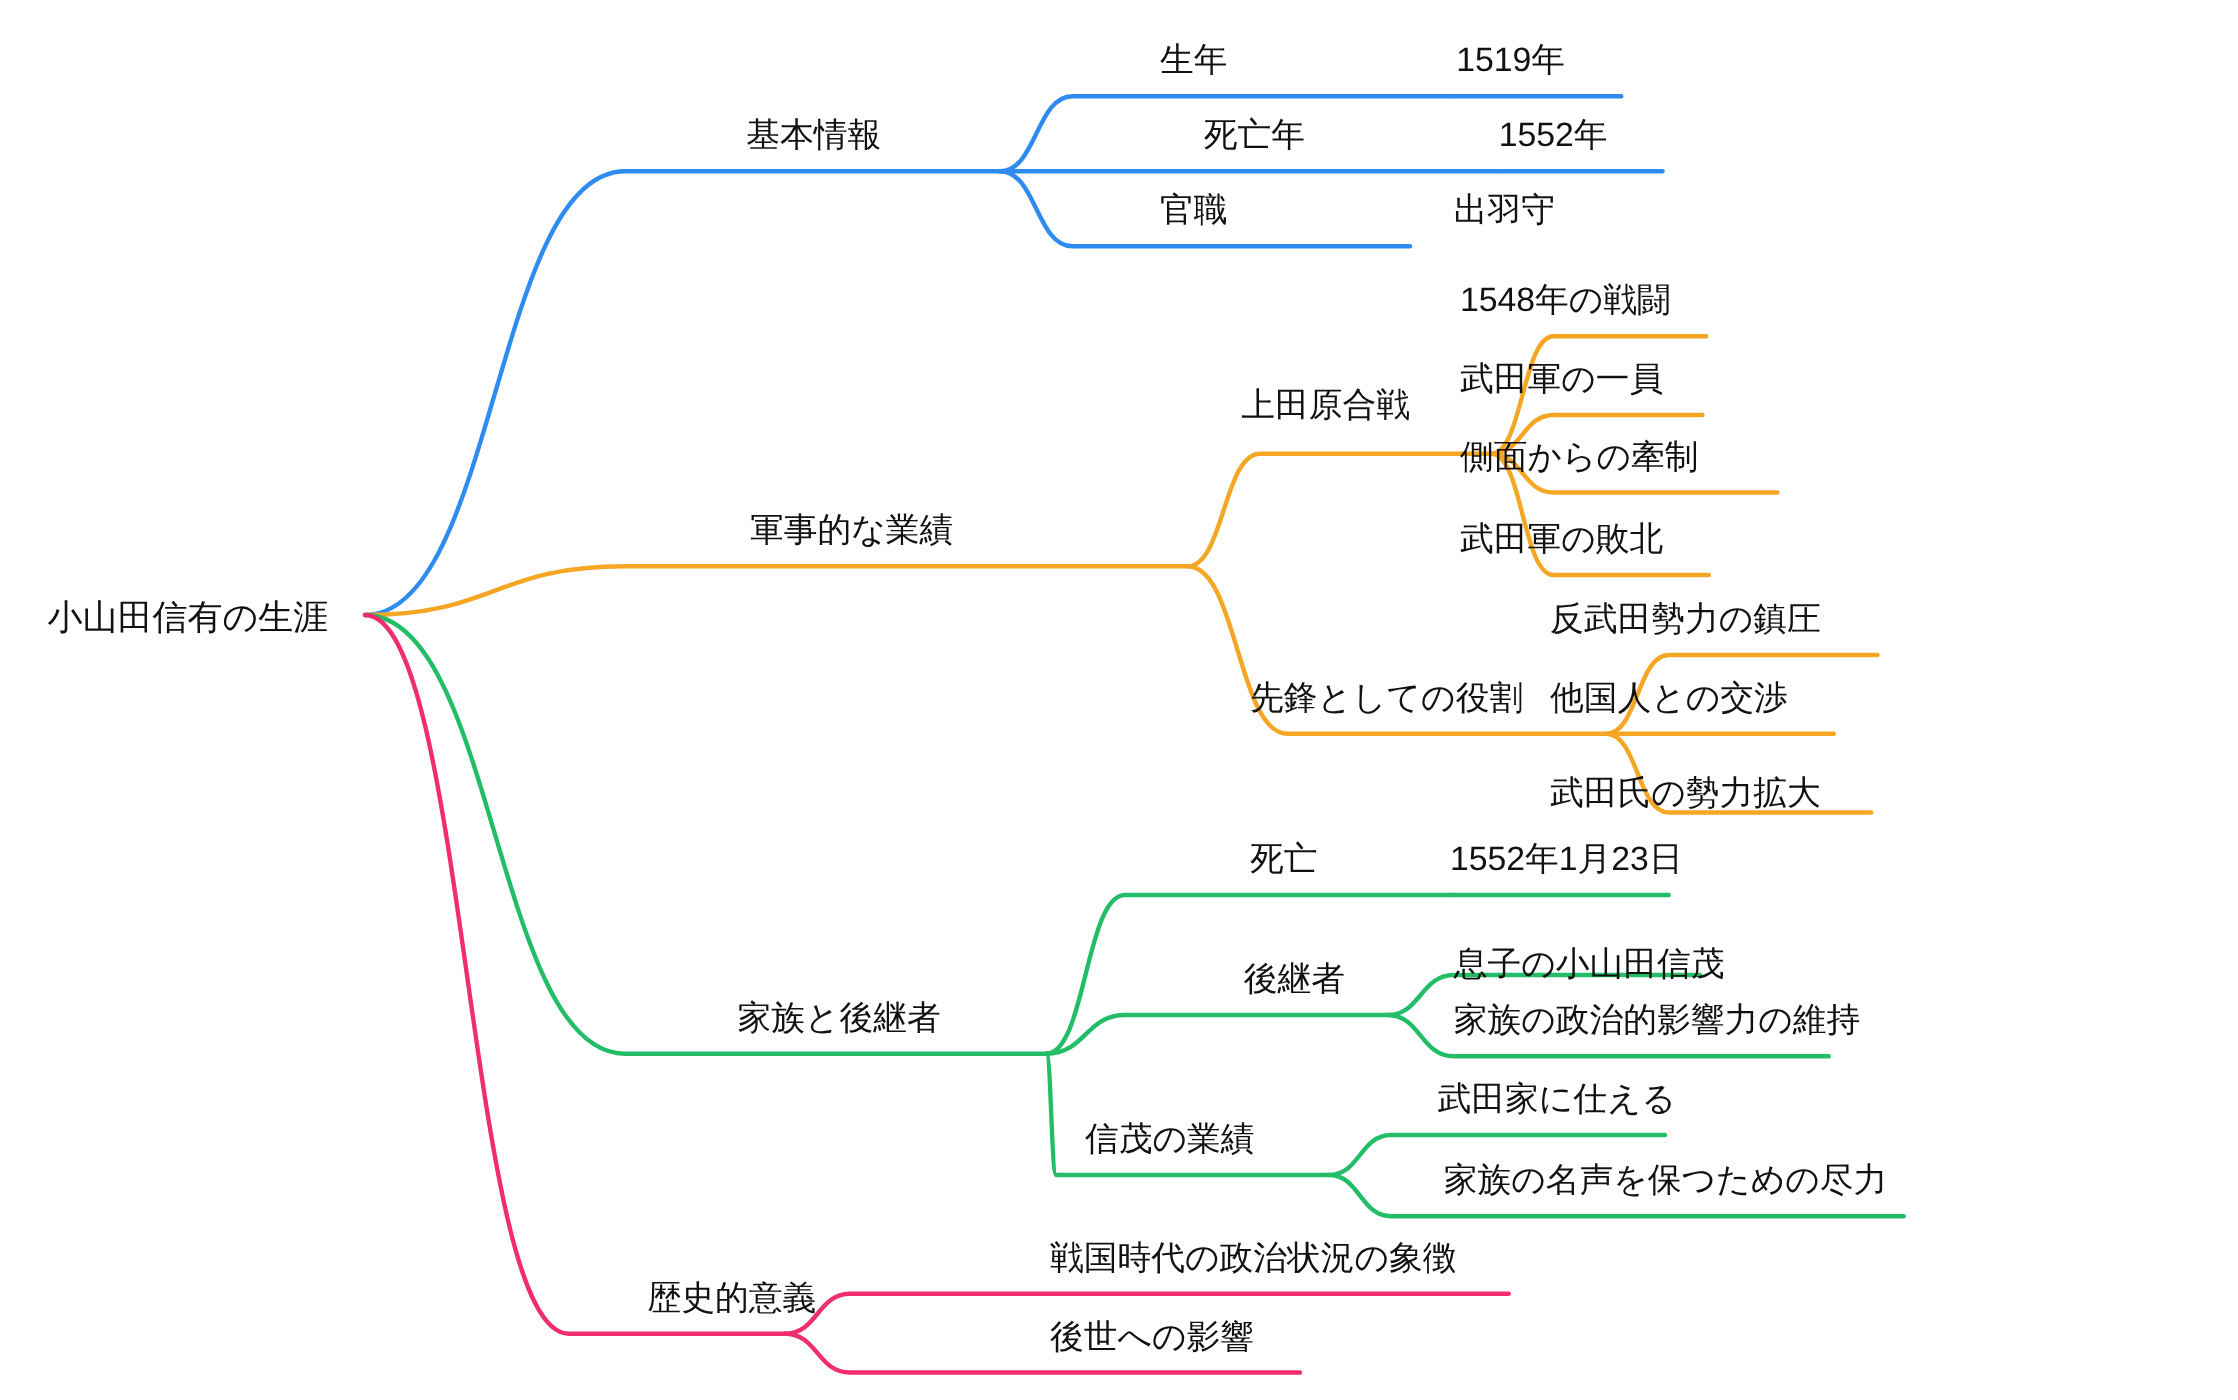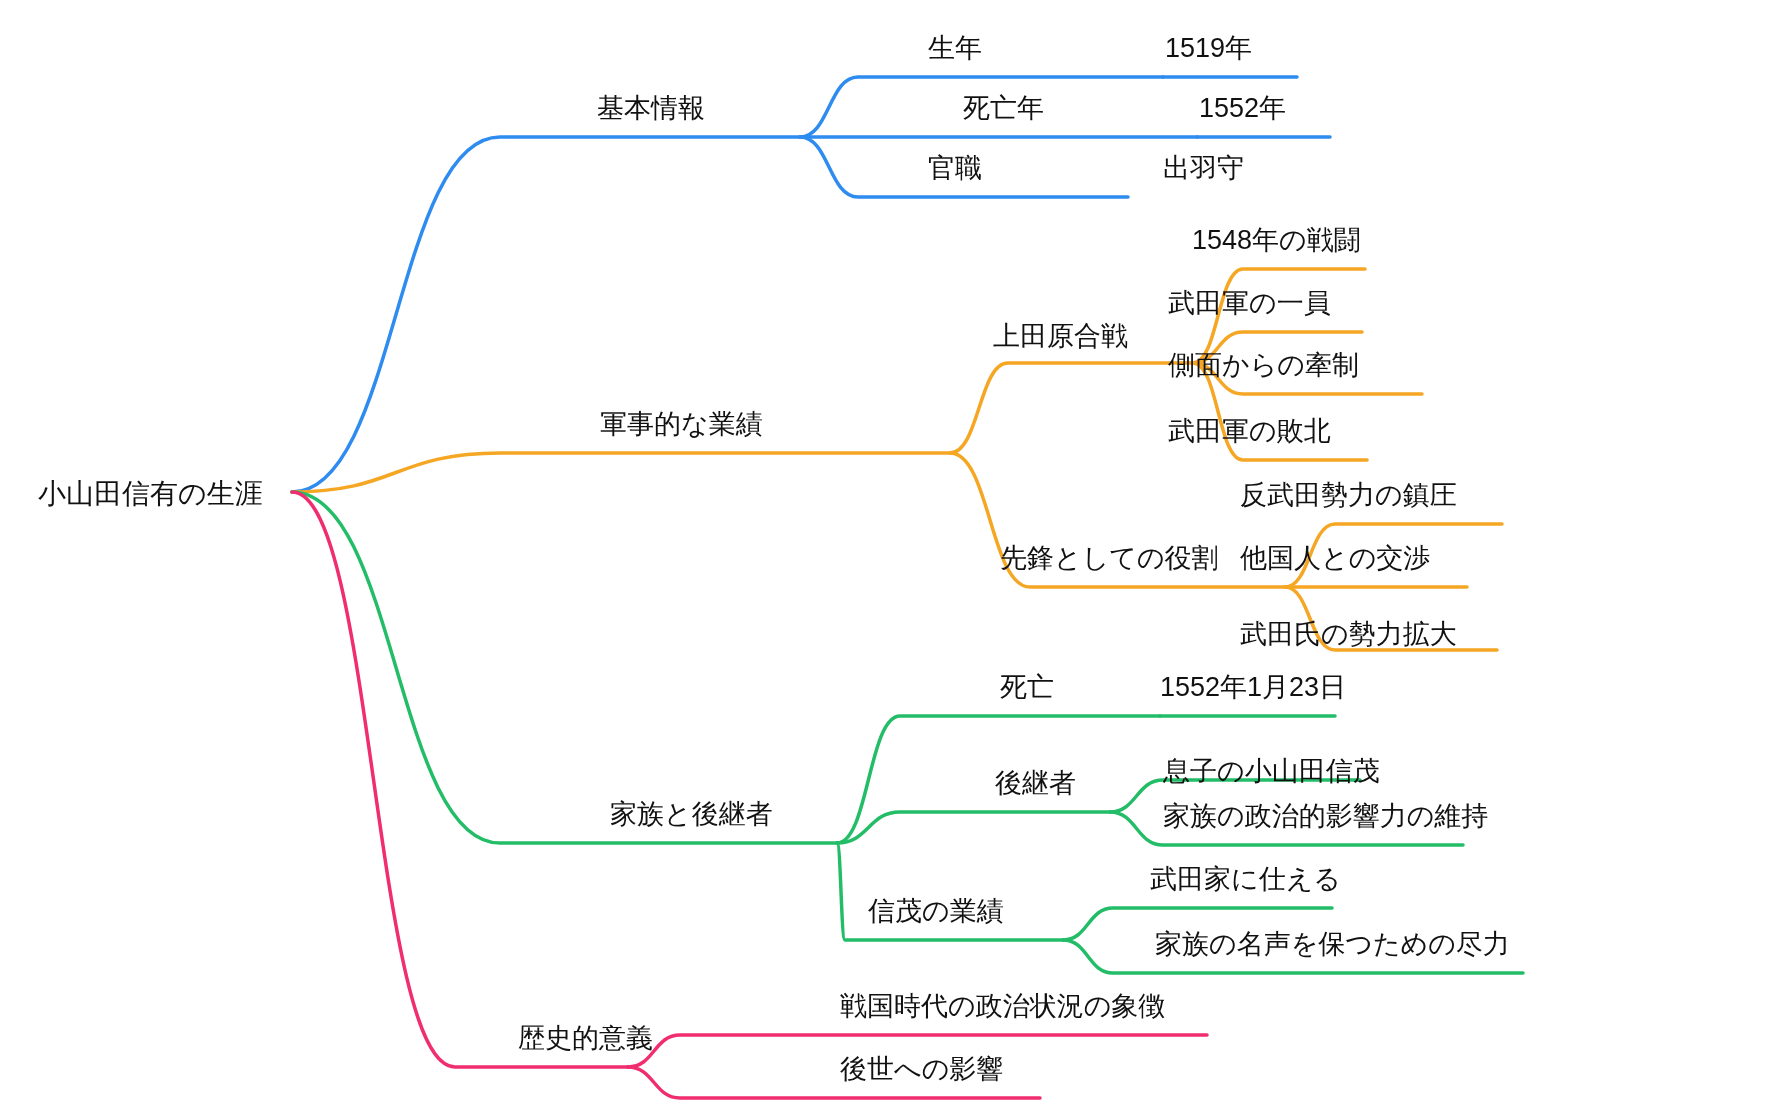--- a/index.html
+++ b/index.html
@@ -63,30 +63,30 @@
     </svg>
   <div class="node-label root" style="left: 38px; top: 477px; font-size: 28px;">小山田信有の生涯</div>
 <div class="node-label" style="left: 597px; top: 92px;">基本情報</div>
     <div class="node-label" style="left: 928px; top: 32px;">生年</div>
     <div class="node-label" style="left: 1165px; top: 32px;">1519年</div>
     <div class="node-label" style="left: 928px; top: 92px; margin-left: 35px;">死亡年</div>
     <div class="node-label" style="left: 1199px; top: 92px;">1552年</div>
     <div class="node-label" style="left: 928px; top: 152px;">官職</div>
     <div class="node-label" style="left: 1163px; top: 152px;">出羽守</div>
     <div class="node-label" style="left: 600px; top: 408px;">軍事的な業績</div>
-    <div class="node-label" style="left: 993px; top: 320px;">上田原合戦</div>
-    <div class="node-label" style="left: 1168px; top: 224px; margin-left: 24px;">1548年の戦闘</div>
+    <div class="node-label" style="left: 993px; top: 308px;">上田原合戦</div>
+    <div class="node-label" style="left: 1168px; top: 224px;">1548年の戦闘</div>
     <div class="node-label" style="left: 1168px; top: 287px;">武田軍の一員</div>
     <div class="node-label" style="left: 1168px; top: 349px;">側面からの牽制</div>
     <div class="node-label" style="left: 1168px; top: 415px;">武田軍の敗北</div>
     <div class="node-label" style="left: 1000px; top: 542px;">先鋒としての役割</div>
     <div class="node-label" style="left: 1240px; top: 479px;">反武田勢力の鎮圧</div>
     <div class="node-label" style="left: 1240px; top: 542px;">他国人との交渉</div>
     <div class="node-label" style="left: 1240px; top: 605px; margin-top: 13px;">武田氏の勢力拡大</div>
-    <div class="node-label" style="left: 590px; top: 798px; margin-left: 20px;">家族と後継者</div>
+    <div class="node-label" style="left: 590px; top: 798px;">家族と後継者</div>
     <div class="node-label" style="left: 1000px; top: 671px;">死亡</div>
     <div class="node-label" style="left: 1160px; top: 671px;">1552年1月23日</div>
     <div class="node-label" style="left: 995px; top: 767px;">後継者</div>
     <div class="node-label" style="left: 1163px; top: 735px; margin-top: 20px;">息子の小山田信茂</div>
     <div class="node-label" style="left: 1163px; top: 800px;">家族の政治的影響力の維持</div>
     <div class="node-label" style="left: 868px; top: 895px;">信茂の業績</div>
     <div class="node-label" style="left: 1150px; top: 863px;">武田家に仕える</div>
     <div class="node-label" style="left: 1155px; top: 928px;">家族の名声を保つための尽力</div>
     <div class="node-label" style="left: 518px; top: 1022px;">歴史的意義</div>
     <div class="node-label" style="left: 840px; top: 990px;">戦国時代の政治状況の象徴</div>

